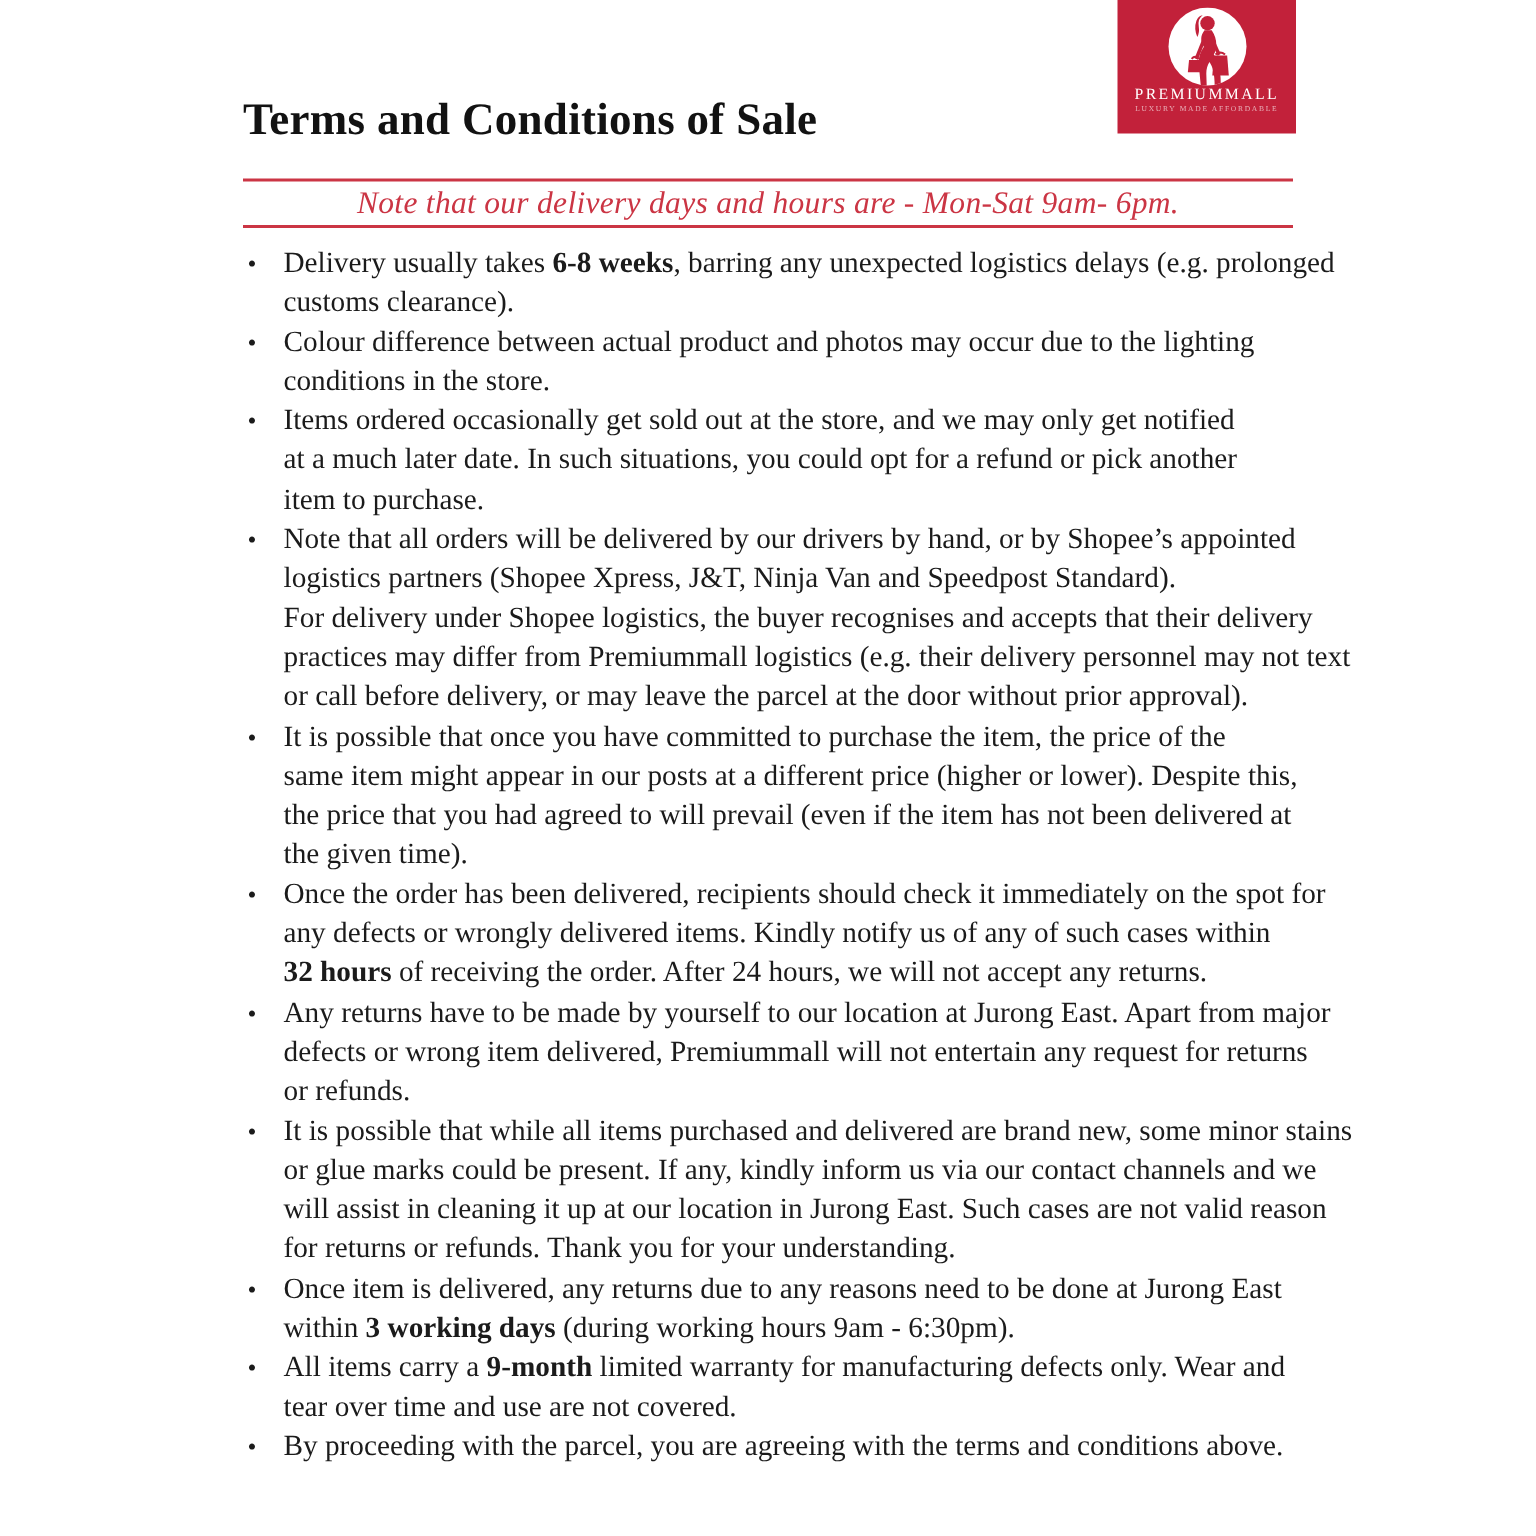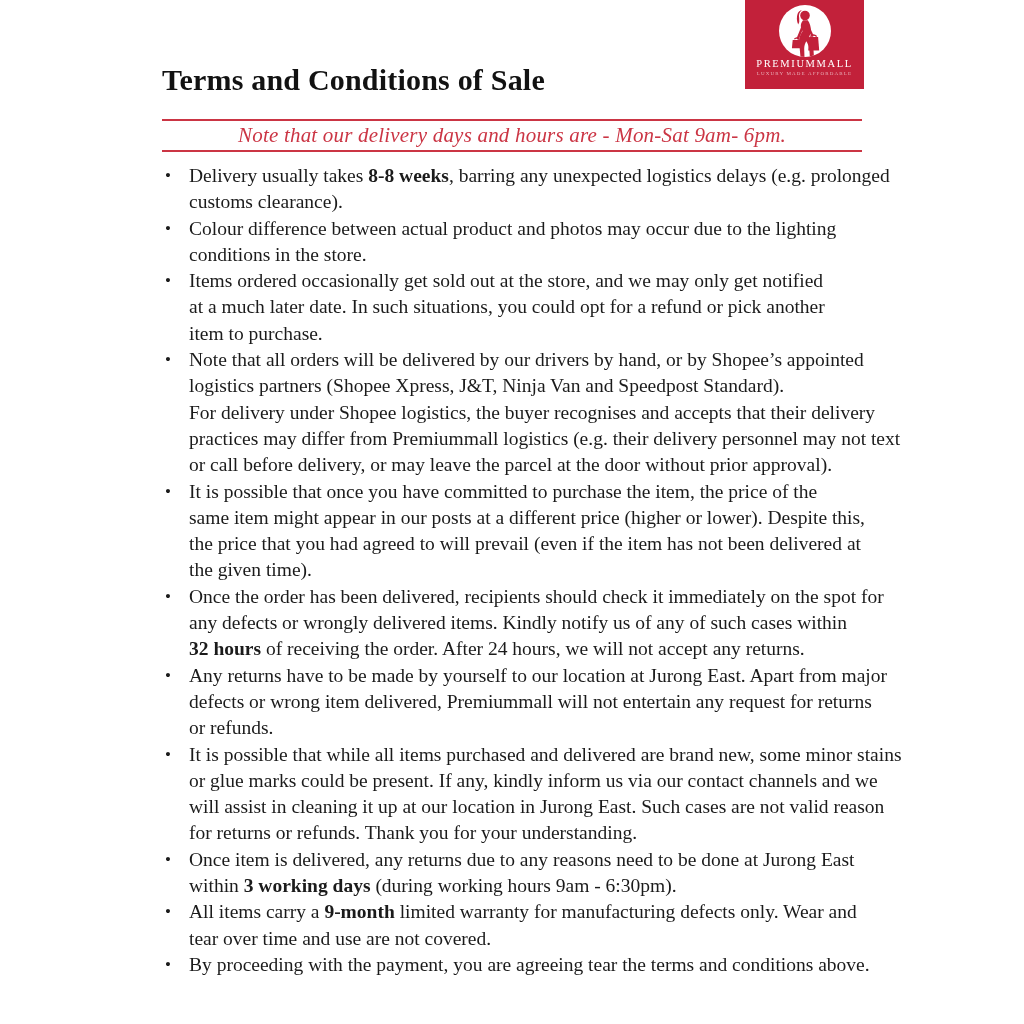--- a/index.html
+++ b/index.html
@@ -85,21 +85,21 @@
   </div>
 
   <div class="content">
     <h1 class="title">Terms and Conditions of Sale</h1>
     <div class="rule rule-top"></div>
     <div class="note">Note that our delivery days and hours are - Mon-Sat 9am- 6pm.</div>
     <div class="rule"></div>
     <ul class="terms" id="terms-list">
         <li class="term">
           <span class="dot">•</span>
-          <div class="txt">Delivery usually takes <b>8-8 weeks</b>, barring any unexpected logistics delays (e.g. prolonged<br>customs clearance).</div>
+          <div class="txt">Delivery usually takes <b>6-8 weeks</b>, barring any unexpected logistics delays (e.g. prolonged<br>customs clearance).</div>
         </li>
         <li class="term">
           <span class="dot">•</span>
           <div class="txt">Colour difference between actual product and photos may occur due to the lighting<br>conditions in the store.</div>
         </li>
         <li class="term">
           <span class="dot">•</span>
           <div class="txt">Items ordered occasionally get sold out at the store, and we may only get notified<br>at a much later date. In such situations, you could opt for a refund or pick another<br>item to purchase.</div>
         </li>
         <li class="term">
@@ -125,18 +125,18 @@
         <li class="term">
           <span class="dot">•</span>
           <div class="txt">Once item is delivered, any returns due to any reasons need to be done at Jurong East<br>within <b>3 working days</b> (during working hours 9am - 6:30pm).</div>
         </li>
         <li class="term">
           <span class="dot">•</span>
           <div class="txt">All items carry a <b>9-month</b> limited warranty for manufacturing defects only. Wear and<br>tear over time and use are not covered.</div>
         </li>
         <li class="term">
           <span class="dot">•</span>
-          <div class="txt">By proceeding with the payment, you are agreeing tear the terms and conditions above.</div>
+          <div class="txt">By proceeding with the parcel, you are agreeing with the terms and conditions above.</div>
         </li>
       </ul>
   </div>
 
 </div>
 
 </body></html>

